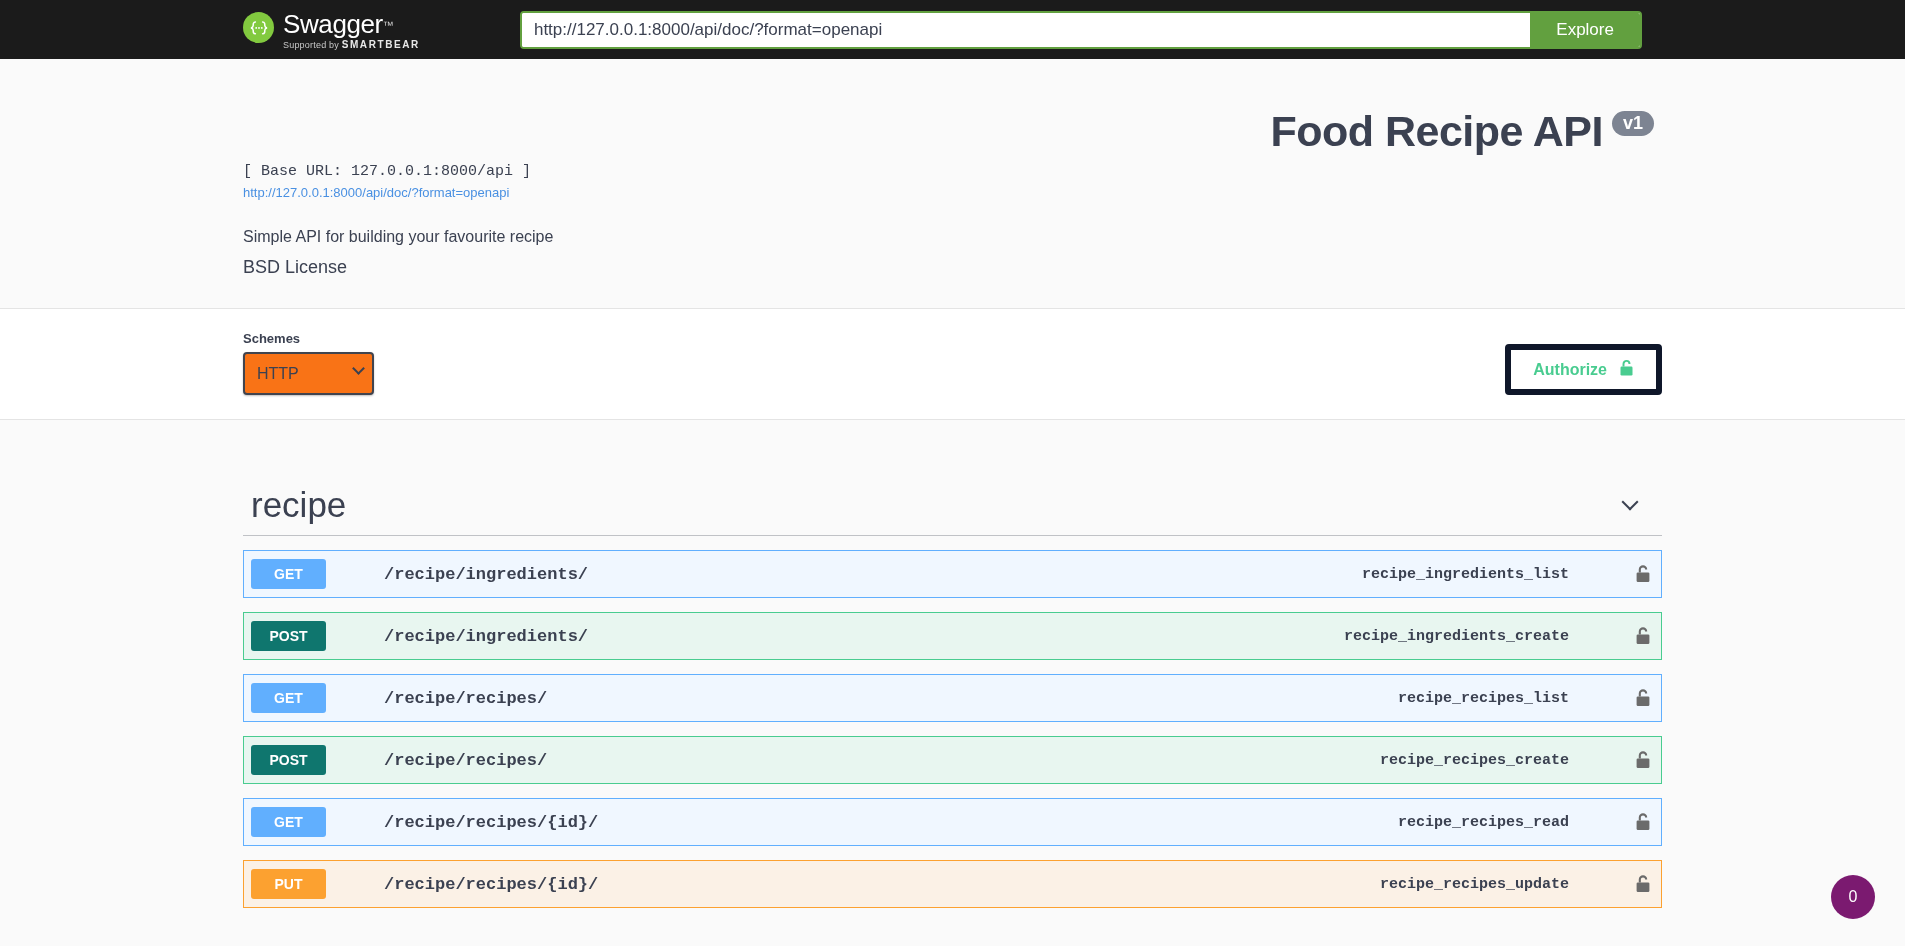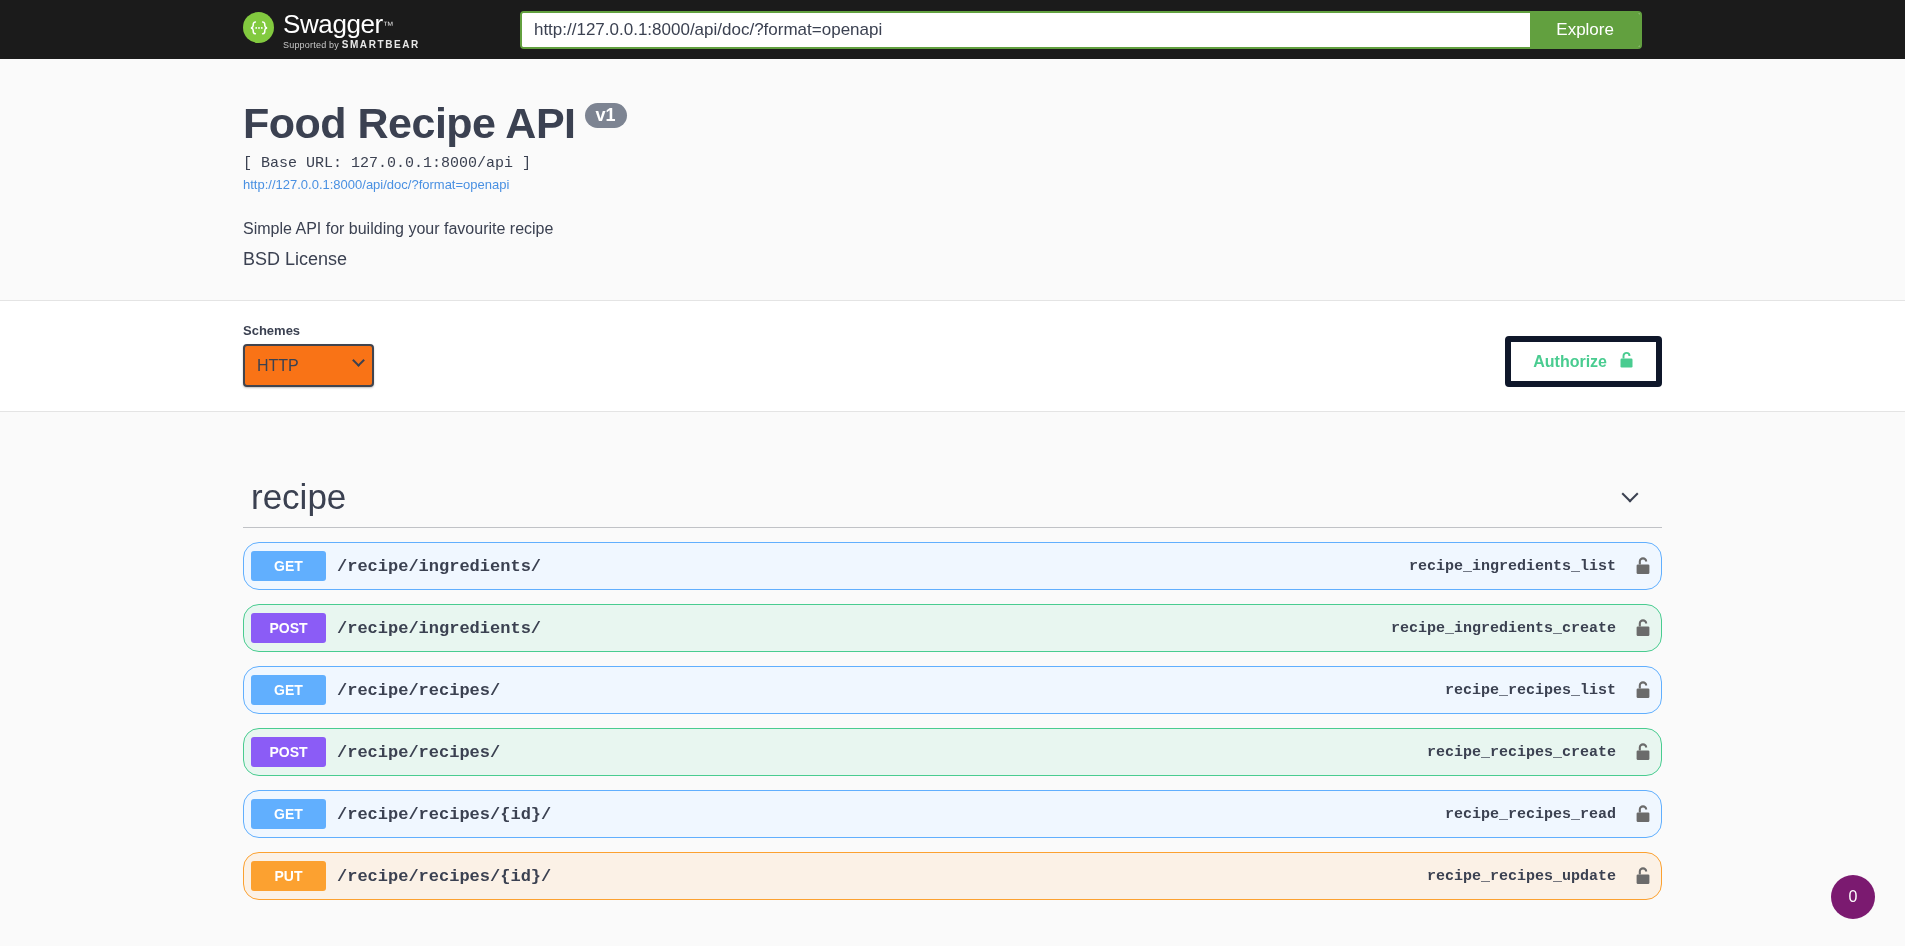--- a/index.html
+++ b/index.html
@@ -85,25 +85,26 @@
     flex-shrink: 0;
   }
 
   
   .wrap { width: 1905px; padding: 0 243px; }
   .info-section { background: #fafafa; padding-top: 42px; padding-bottom: 30px; }
   .api-title {
     font-size: 43px;
     font-weight: bold;
     color: #3b4151;
-    margin: 0;
+    margin: 8px;
     line-height: 1.05;
     letter-spacing: -0.5px;
     display: flex;
     align-items: flex-start;
+    justify-content: flex-end;
   }
   .version-badge {
     display: inline-block;
     background: #7d8492;
     color: #fff;
     font-size: 18px;
     font-weight: bold;
     border-radius: 57px;
     padding: 3px 11px 4px;
     margin-left: 9px;
@@ -242,26 +243,27 @@
     border-right: 2.5px solid #3b4151;
     border-bottom: 2.5px solid #3b4151;
     transform: rotate(45deg);
     margin-right: 16px;
     margin-top: -6px;
   }
 
   .op-row {
     display: flex;
     align-items: center;
-    border-radius: 16px;
+    border-radius: 0;
     border: 1px solid;
     margin-top: 14px;
     height: 48px;
     padding: 0 10px 0 0;
     cursor: pointer;
+    gap: 47px;
   }
   .op-row:first-of-type { margin-top: 14px; }
   .op-method {
     width: 75px;
     height: 30px;
     border-radius: 3px;
     color: #fff;
     font-size: 14px;
     font-weight: bold;
     display: flex;
@@ -286,21 +288,21 @@
     color: #3b4151;
     margin-right: 19px;
     white-space: nowrap;
   }
   .lock-icon { width: 16px; height: 20px; flex-shrink: 0; }
 
   
   .m-get  { background: #f0f7ff; border-color: #61affe; }
   .m-get  .op-method { background: #61affe; }
   .m-post { background: #e8f6f0; border-color: #49cc90; }
-  .m-post .op-method { background: #8b5cf6; }
+  .m-post .op-method { background: #0f766e; }
   .m-put  { background: #fbf1e6; border-color: #fca130; }
   .m-put  .op-method { background: #fca130; }
 
   
   .float-badge {
     position: fixed;
     right: 30px;
     bottom: 27px;
     width: 44px; height: 44px;
     border-radius: 50%;

